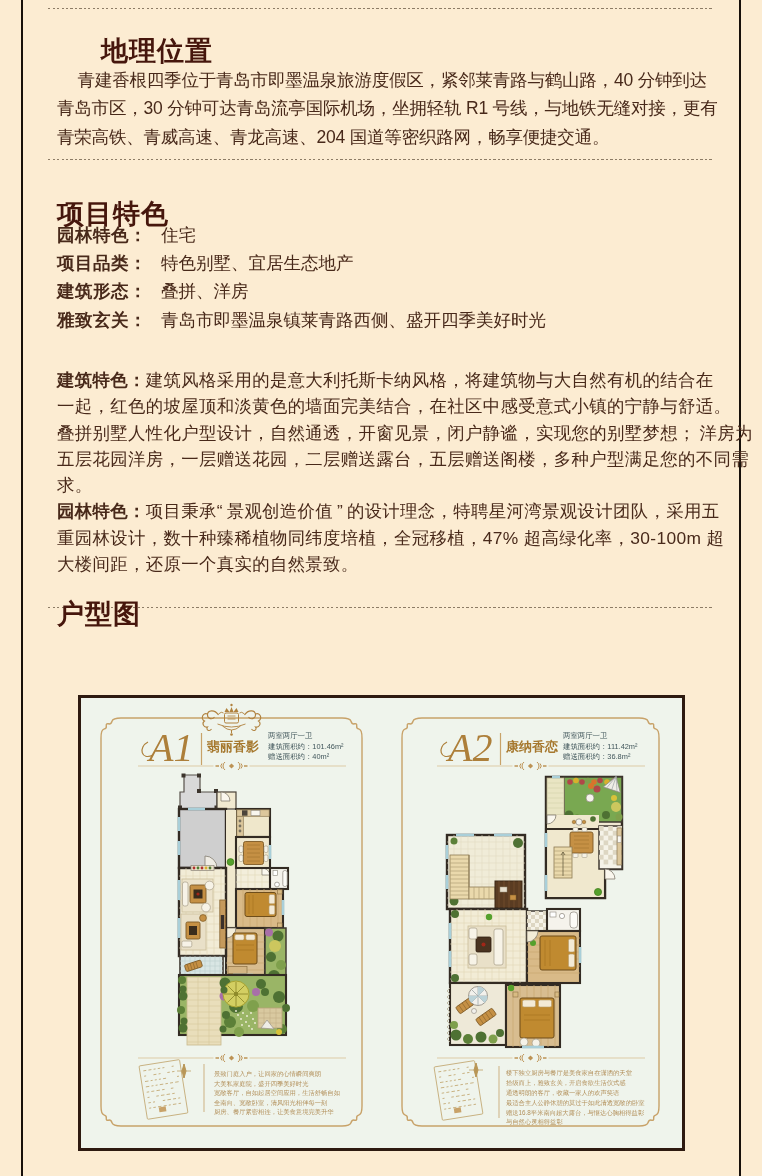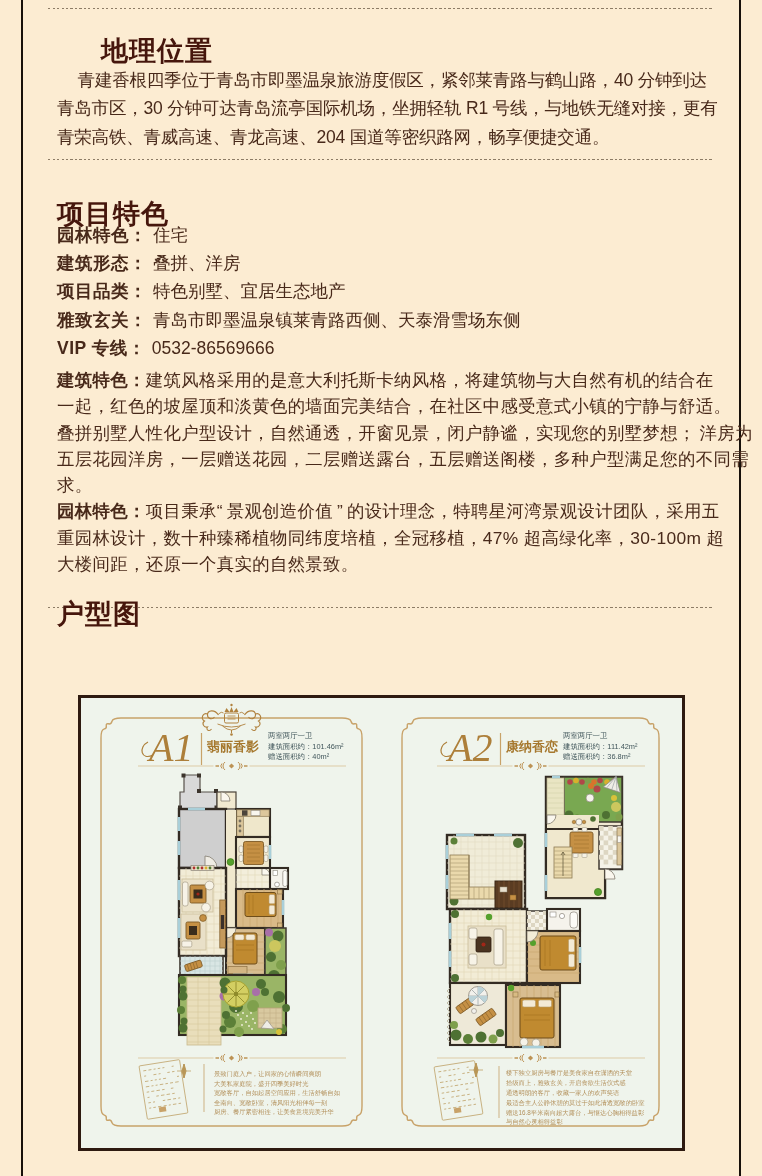--- a/index.html
+++ b/index.html
@@ -3,45 +3,44 @@
 <meta charset="utf-8">
 <style>
 html,body{margin:0;padding:0;}
 body{width:762px;height:1176px;position:relative;background:#fcecd2;font-family:"Liberation Sans",sans-serif;overflow:hidden;}
 .abs{position:absolute;}
 .dash{position:absolute;left:48px;width:665px;height:1px;background:repeating-linear-gradient(90deg,#8d7c66 0,#8d7c66 2px,rgba(0,0,0,0) 2px,rgba(0,0,0,0) 4.5px);}
 h2.sec{position:absolute;left:57px;margin:0;font-size:27px;font-weight:bold;color:#46160c;letter-spacing:1px;}
 .body-t{position:absolute;left:57px;width:676px;margin:0;font-size:17.5px;line-height:28.4px;color:#48291a;text-align:justify;}
 .rows{position:absolute;left:57px;top:221px;font-size:17.5px;line-height:28.2px;color:#48291a;}
 .rows b{letter-spacing:0.5px;}
-.rows .v{margin-left:6px;}
+.rows .v{margin-left:14px;}
 </style>
 </head>
 <body>
 
 <div class="abs" style="left:21px;top:0;width:2px;height:1176px;background:#17100a;"></div>
 
 <div class="abs" style="left:739px;top:0;width:2px;height:1176px;background:#17100a;"></div>
 
 <div class="dash" style="top:8px;"></div>
 
 <h2 class="sec" style="top:33px;margin-left:44px;">地理位置</h2>
 
 <p class="body-t" style="top:66px;width:724px;text-align:left;letter-spacing:-0.2px;">　 青建香根四季位于青岛市即墨温泉旅游度假区，紧邻莱青路与鹤山路，40 分钟到达<br>青岛市区，30 分钟可达青岛流亭国际机场，坐拥轻轨 R1 号线，与地铁无缝对接，更有<br>青荣高铁、青威高速、青龙高速、204 国道等密织路网，畅享便捷交通。</p>
 
 <div class="dash" style="top:159px;"></div>
 
 <h2 class="sec" style="top:196px;">项目特色</h2>
 
 <div class="rows">
 <div><b>园林特色：</b><span class="v">住宅</span></div>
+<div><b>项目品类：</b><span class="v">特色别墅、宜居生态地产</span></div>
 <div><b>建筑形态：</b><span class="v">叠拼、洋房</span></div>
-<div><b>项目品类：</b><span class="v">特色别墅、宜居生态地产</span></div>
-<div><b>雅致玄关：</b><span class="v">青岛市即墨温泉镇莱青路西侧、天泰滑雪场东侧</span></div>
-<div><b>VIP 专线：</b><span class="v">0532-86569666</span></div>
+<div><b>雅致玄关：</b><span class="v">青岛市即墨温泉镇莱青路西侧、盛开四季美好时光</span></div>
 </div>
 
 <p class="body-t" style="top:367px;width:724px;text-align:left;line-height:26.3px;letter-spacing:0.35px;font-size:17.4px;"><b>建筑特色：</b>建筑风格采用的是意大利托斯卡纳风格，将建筑物与大自然有机的结合在<br>一起，红色的坡屋顶和淡黄色的墙面完美结合，在社区中感受意式小镇的宁静与舒适。<br>叠拼别墅人性化户型设计，自然通透，开窗见景，闭户静谧，实现您的别墅梦想； 洋房为<br>五层花园洋房，一层赠送花园，二层赠送露台，五层赠送阁楼，多种户型满足您的不同需<br>求。<br><b>园林特色：</b>项目秉承“ 景观创造价值 ” 的设计理念，特聘星河湾景观设计团队，采用五<br>重园林设计，数十种臻稀植物同纬度培植，全冠移植，47% 超高绿化率，30-100m 超<br>大楼间距，还原一个真实的自然景致。</p>
 
 <div class="dash" style="top:607px;"></div>
 
 <h2 class="sec" style="top:596px;">户型图</h2>
 
 <div class="abs" style="left:78px;top:695px;width:607px;height:456px;background:#eff4ec;border:3px solid #2e1a10;box-sizing:border-box;"></div>
 

